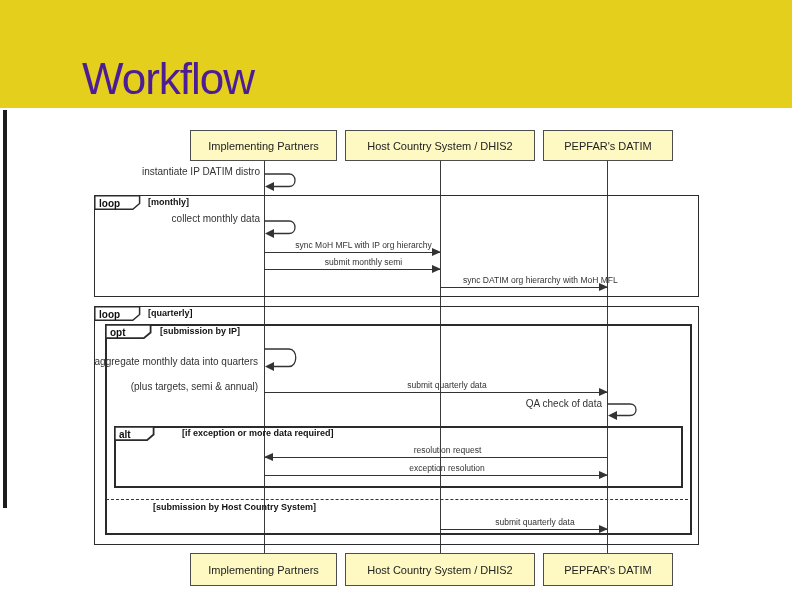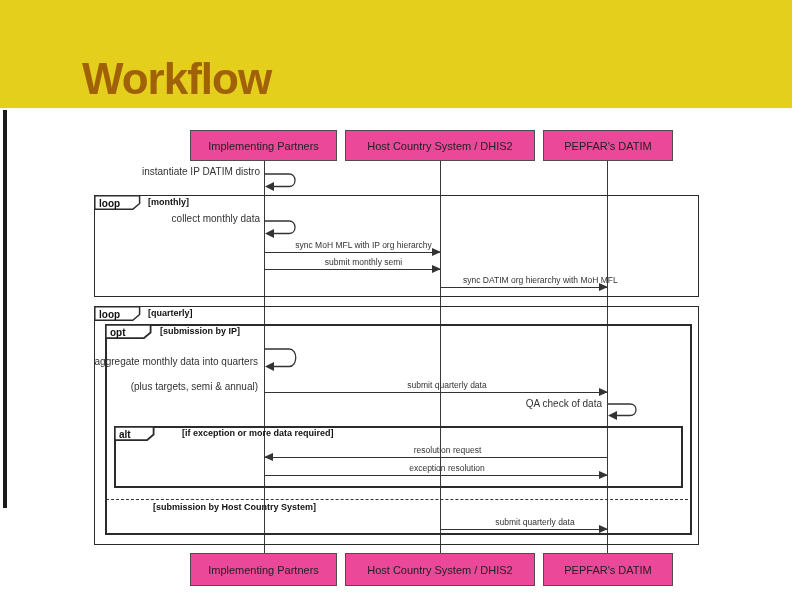--- a/index.html
+++ b/index.html
@@ -1,24 +1,24 @@
 <!DOCTYPE html>
 <html><head>
 <meta charset="utf-8">
 <style>
   html,body{margin:0;padding:0;background:#fff;}
   .slide{position:relative;width:792px;height:612px;background:#ffffff;overflow:hidden;
          font-family:"Liberation Sans",sans-serif;}
   .header-band{position:absolute;left:0;top:0;width:792px;height:108px;background:#e5cf1d;}
-  .slide-title{position:absolute;left:82px;top:54px;font-size:44px;font-weight:700;
-               letter-spacing:-1px;color:#a16207;}
+  .slide-title{position:absolute;left:82px;top:54px;font-size:44px;font-weight:400;
+               letter-spacing:-1px;color:#4c1d95;}
   .left-bar{position:absolute;left:3px;top:110px;width:4px;height:398px;background:#1c1c1c;}
 
   
-  .actor{position:absolute;height:29px;background:#ec4899;border:1px solid #4d4d4d;
+  .actor{position:absolute;height:29px;background:#fef9c3;border:1px solid #4d4d4d;
          display:flex;align-items:center;justify-content:center;font-size:11px;color:#222;
          white-space:nowrap;z-index:5;}
 
   
   .lifeline{position:absolute;width:1px;top:161px;height:392px;background:#3a3a3a;z-index:1;}
 
   
   .frame{position:absolute;border:1.5px solid #2b2b2b;background:transparent;z-index:2;}
   .frame.thick{border-width:2px;}
   .tab{position:absolute;z-index:4;}

